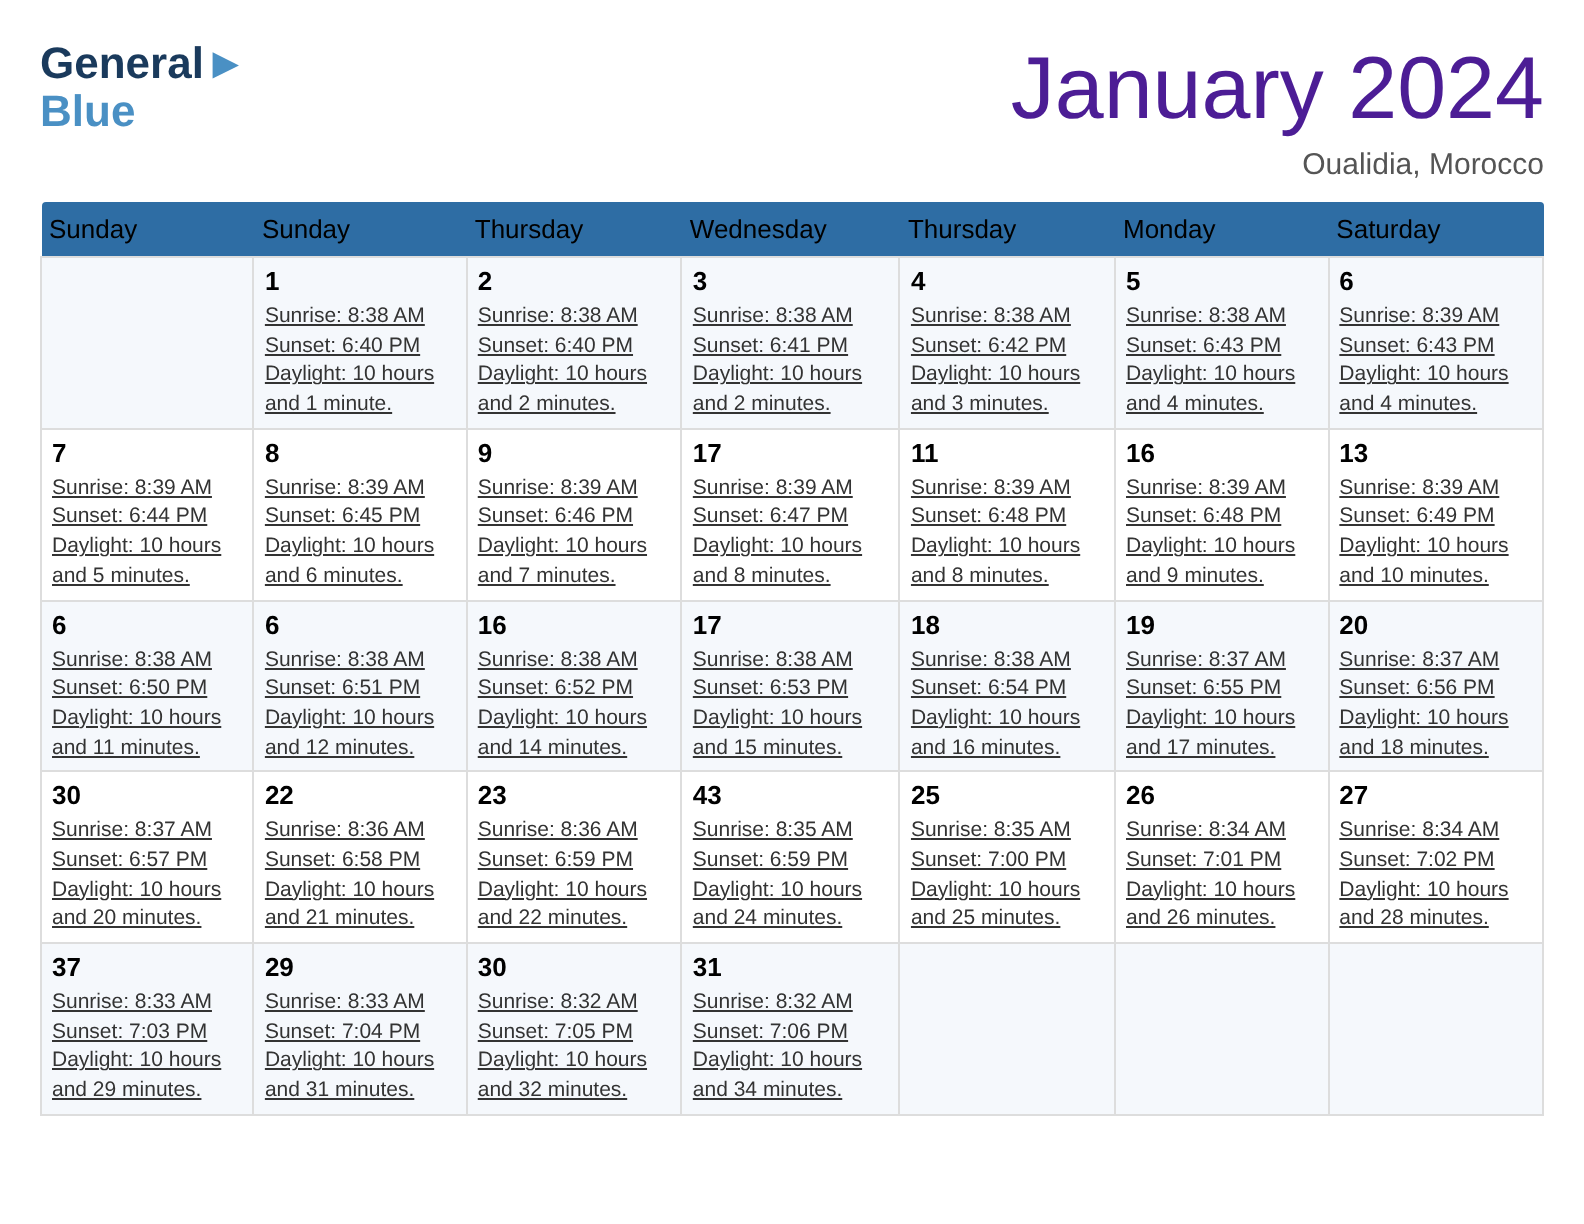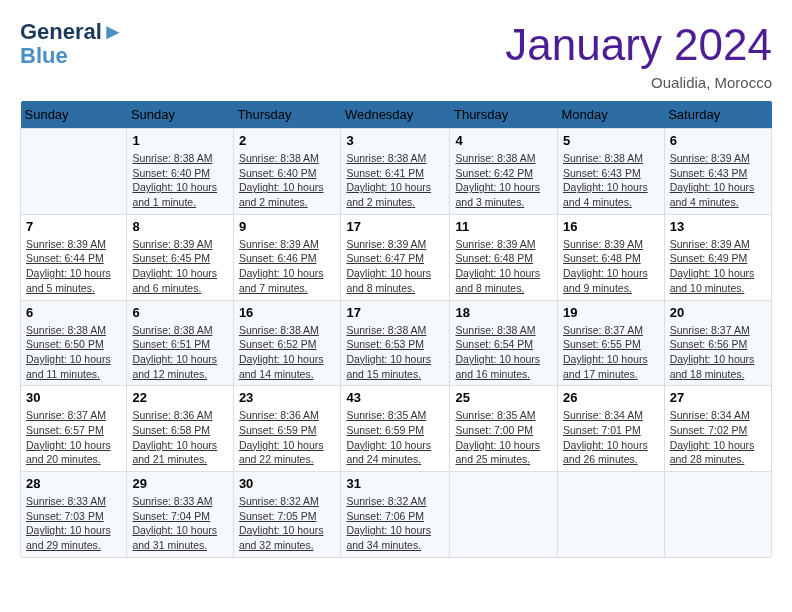--- a/index.html
+++ b/index.html
@@ -305,21 +305,21 @@
         <td>
           <span class="day-num">27</span>
           <div class="cell-text" style="white-space: pre-line;">Sunrise: 8:34 AM
 Sunset: 7:02 PM
 Daylight: 10 hours
 and 28 minutes.</div>
         </td>
       </tr>
       <tr>
         <td>
-          <span class="day-num">28</span>
+          <span class="day-num">37</span>
           <div class="cell-text" style="white-space: pre-line;">Sunrise: 8:33 AM
 Sunset: 7:03 PM
 Daylight: 10 hours
 and 29 minutes.</div>
         </td>
         <td>
           <span class="day-num">29</span>
           <div class="cell-text" style="white-space: pre-line;">Sunrise: 8:33 AM
 Sunset: 7:04 PM
 Daylight: 10 hours

